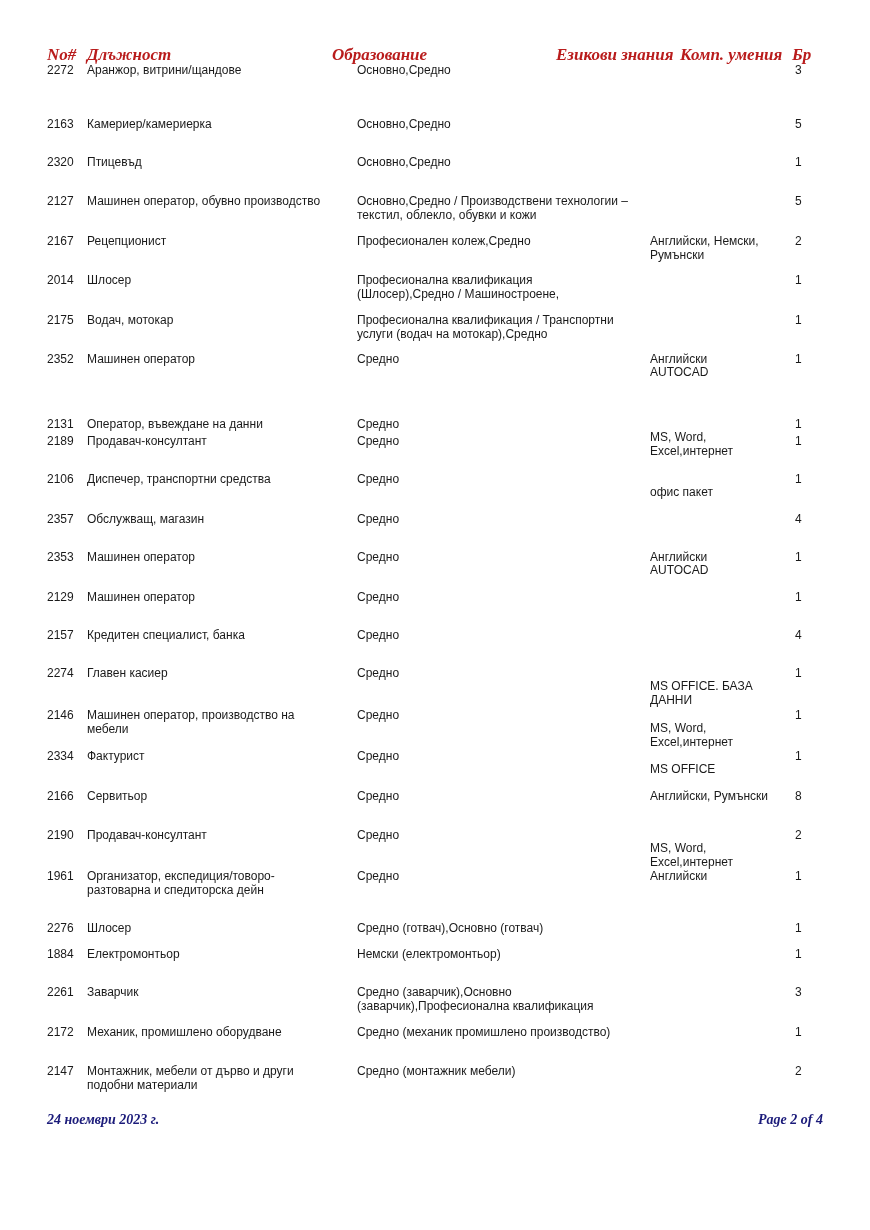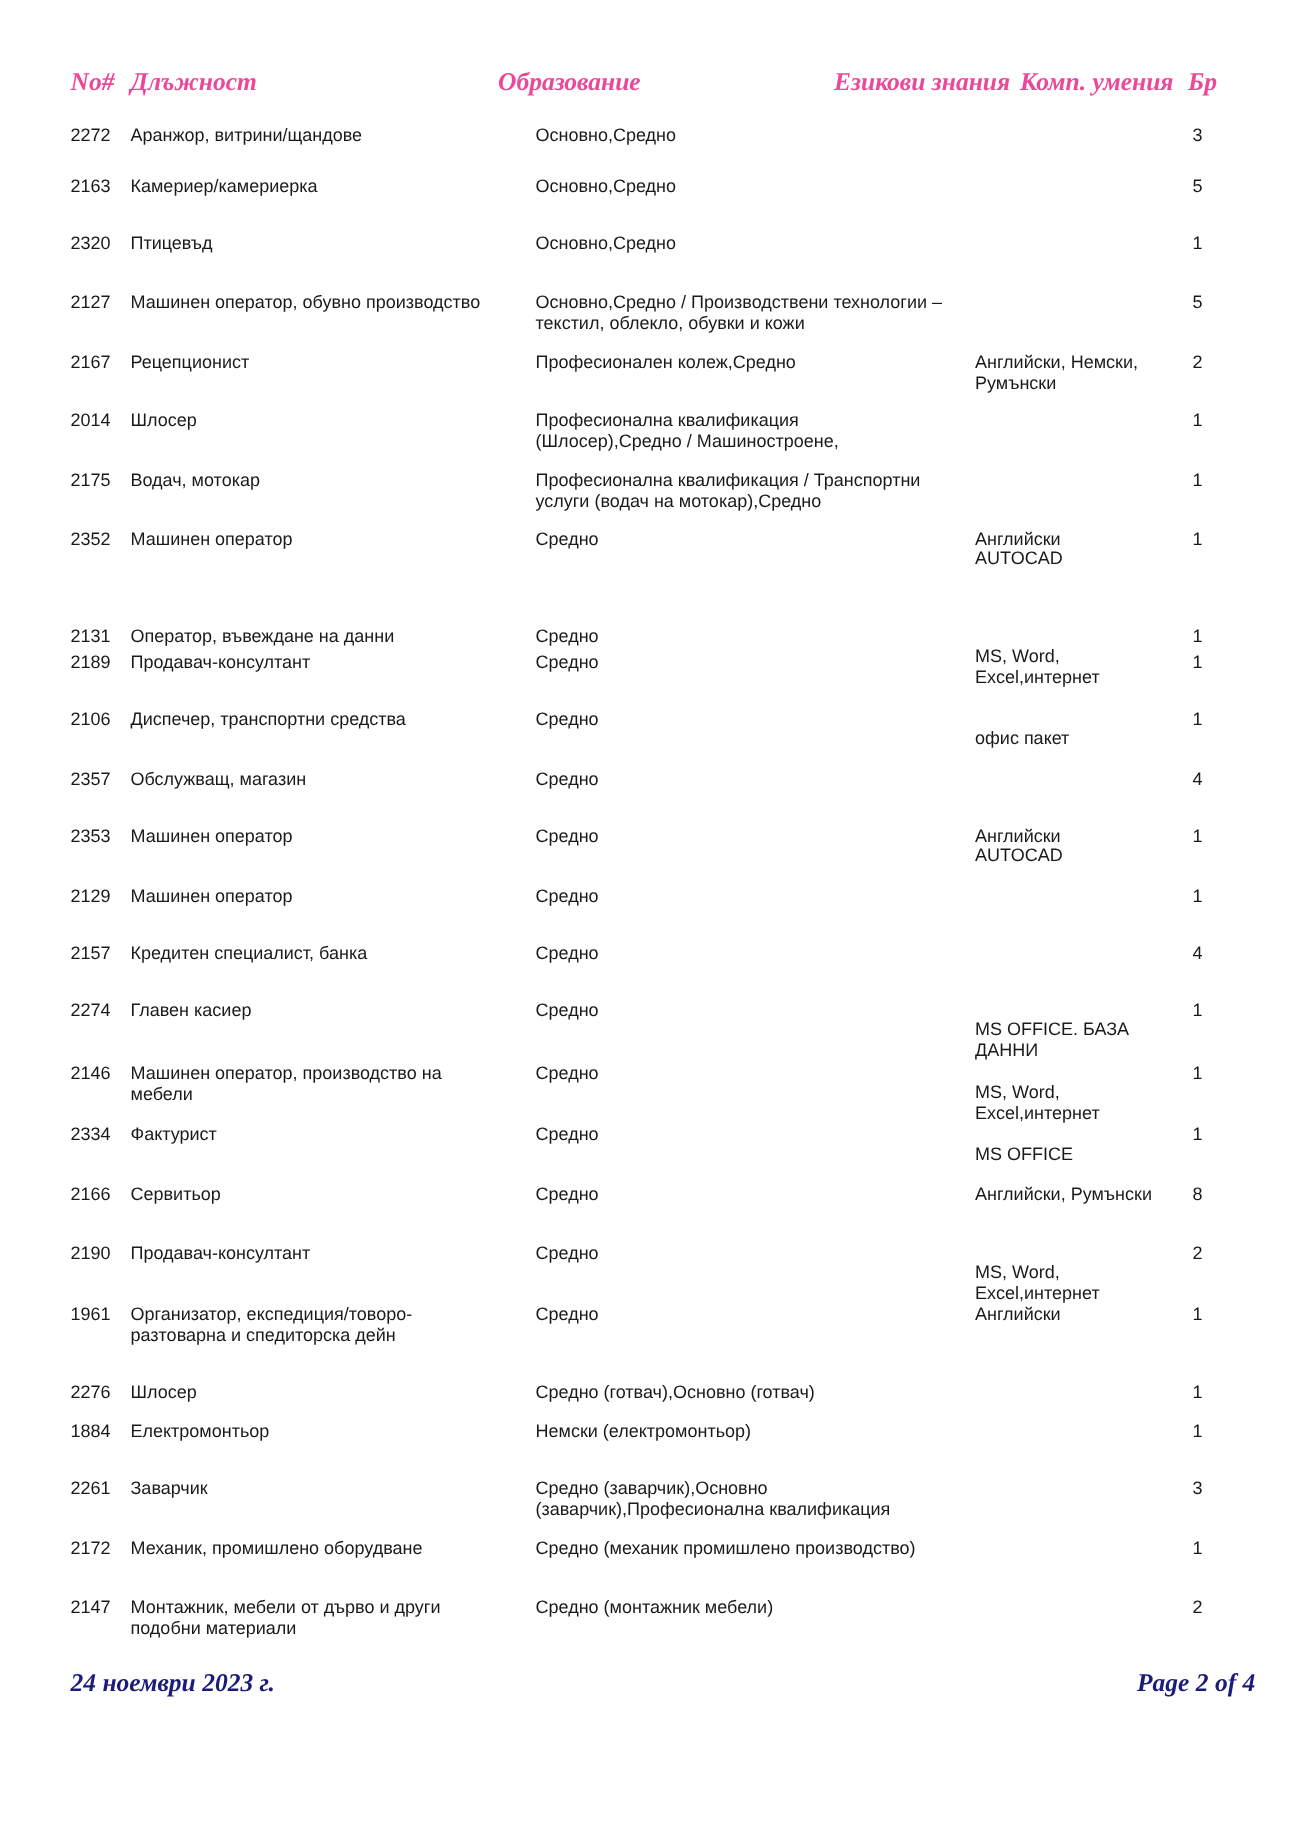--- a/index.html
+++ b/index.html
@@ -1,43 +1,43 @@
 <!DOCTYPE html>
 <html><head>
   <meta charset="utf-8">
   <style>
     html, body { margin: 0; padding: 0; background: #ffffff; }
     body { width: 870px; height: 1230px; position: relative; overflow: hidden;
            font-family: "Liberation Sans", sans-serif; color: #1a1a1a; }
     .hdr { position: absolute; top: 45px; font-family: "Liberation Serif", serif;
-           font-style: italic; font-weight: bold; font-size: 17px; color: #ec4899; white-space: nowrap; }
+           font-style: italic; font-weight: bold; font-size: 17px; color: #b91c1c; white-space: nowrap; }
     .row { position: absolute; left: 0; width: 870px; height: 38px; font-size: 12px; line-height: 13.5px; }
     .c-no { position: absolute; left: 47px; }
     .c-title { position: absolute; left: 87px; width: 240px; }
     .c-edu { position: absolute; left: 357px; width: 275px; }
     .c-lang { position: absolute; left: 650px; width: 130px; }
     .c-comp { position: absolute; left: 650px; width: 130px; }
     .c-count { position: absolute; left: 795px; }
     .footer { position: absolute; top: 1112px; font-family: "Liberation Serif", serif;
-              font-style: italic; font-weight: bold; font-size: 17px; color: #1b1b7a; }
+              font-style: italic; font-weight: bold; font-size: 14px; color: #1b1b7a; }
   </style>
 </head>
 <body>
 
 <div>
   <span class="hdr" style="left:47px">No#</span>
   <span class="hdr" style="left:87px">Длъжност</span>
   <span class="hdr" style="left:332px">Образование</span>
   <span class="hdr" style="left:556px">Езикови знания</span>
   <span class="hdr" style="left:680px">Комп. умения</span>
   <span class="hdr" style="left:792px">Бр</span>
 </div>
 
 <div id="rows">
-    <div class="row" style="top: 84px;">
+    <div class="row" style="top: 64px;">
       <div class="c-no">2272</div>
       <div class="c-title">Аранжор, витрини/щандове</div>
       <div class="c-edu">Основно,Средно</div>
       <div class="c-lang"></div>
       <div class="c-comp" style="top: 13px;"></div>
       <div class="c-count">3</div>
     </div>
     <div class="row" style="top: 118px;">
       <div class="c-no">2163</div>
       <div class="c-title">Камериер/камериерка</div>

